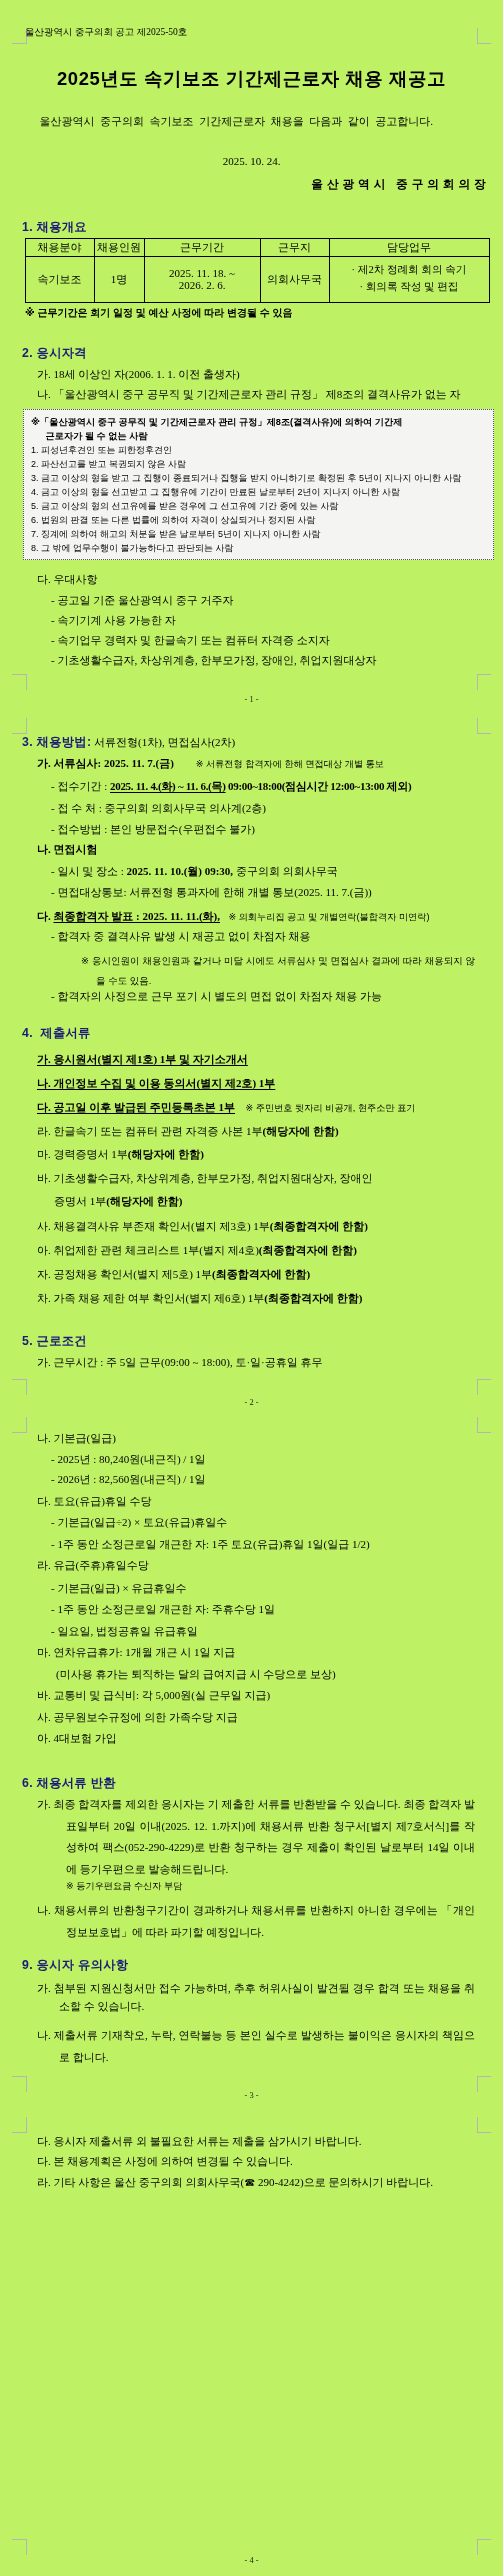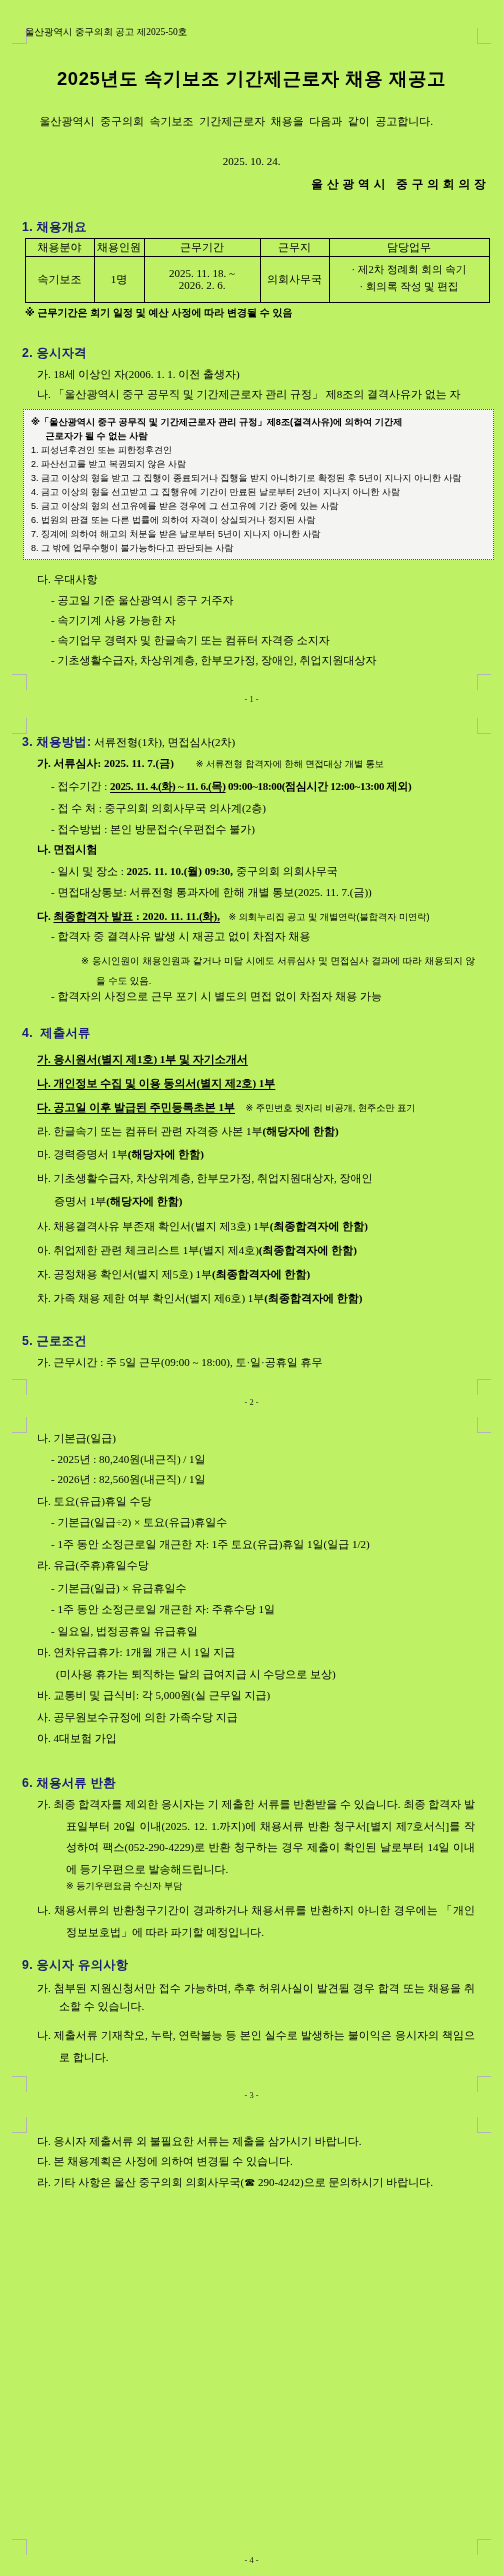--- a/index.html
+++ b/index.html
@@ -148,21 +148,21 @@
     <span>- 접수기간 : </span><span class="b u tight">2025. 11. 4.(화) ~ 11. 6.(목)</span><span class="b tight"> 09:00~18:00(점심시간 12:00~13:00 제외)</span>
   </div>
   <div class="ln hy" style="top:801px;">- 접 수 처 : 중구의회 의회사무국 의사계(2층)</div>
   <div class="ln hy" style="top:822px;">- 접수방법 : 본인 방문접수(우편접수 불가)</div>
   <div class="ln b" style="top:842px;">나. 면접시험</div>
   <div class="ln hy" style="top:864px;">
     <span>- 일시 및 장소 : </span><span class="b">2025. 11. 10.(월) 09:30,</span><span> 중구의회 의회사무국</span>
   </div>
   <div class="ln hy" style="top:885px;">- 면접대상통보: 서류전형 통과자에 한해 개별 통보(2025. 11. 7.(금))</div>
   <div class="ln" style="top:909px;">
-    <span class="b">다. </span><span class="b u">최종합격자 발표 : 2020. 11. 11.(화),</span>
+    <span class="b">다. </span><span class="b u">최종합격자 발표 : 2025. 11. 11.(화),</span>
     <span class="gn" style="margin-left:5.6px;margin-top:32px;">※ 의회누리집 공고 및 개별연락(불합격자 미연락)</span>
   </div>
   <div class="ln hy" style="top:929px;">- 합격자 중 결격사유 발생 시 재공고 없이 차점자 채용</div>
   <div class="ln para sans" style="top:951px;left:65px;padding-left:15px;text-indent:-15px;font-size:9.5px;line-height:20px;margin-left:16px;">※ 응시인원이 채용인원과 같거나 미달 시에도 서류심사 및 면접심사 결과에 따라 채용되지 않을 수도 있음.</div>
   <div class="ln hy" style="top:989px;">- 합격자의 사정으로 근무 포기 시 별도의 면접 없이 차점자 채용 가능</div>
 
   <div class="sec" style="top:1025px;">4.&nbsp; 제출서류</div>
   <div class="ln b u" style="top:1052px;">가. 응시원서(별지 제1호) 1부 및 자기소개서</div>
   <div class="ln b u" style="top:1076px;">나. 개인정보 수집 및 이용 동의서(별지 제2호) 1부</div>
   <div class="ln" style="top:1100px;">

